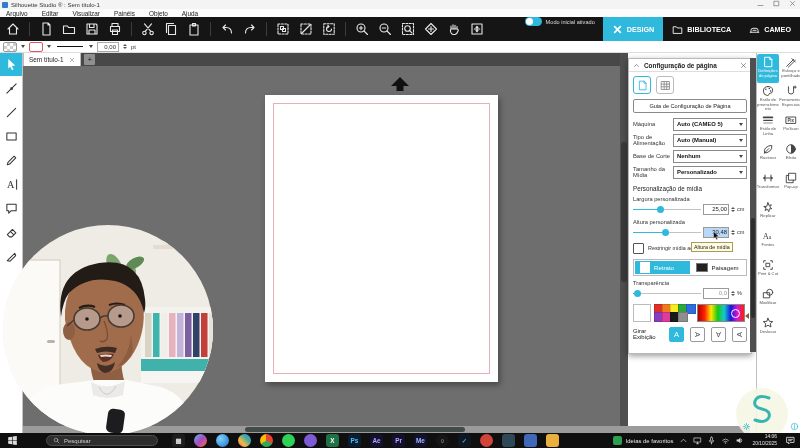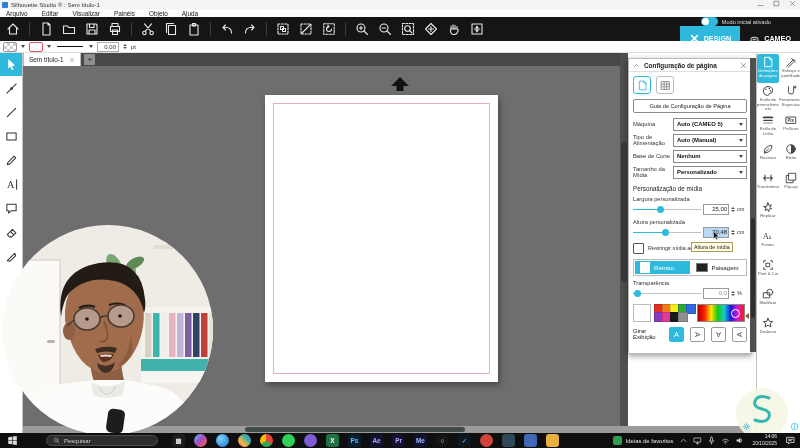--- a/index.html
+++ b/index.html
@@ -18,21 +18,21 @@
   
   #menubar{left:0;top:9px;width:800px;height:8px;background:#fcfcfc;display:flex;
     gap:14px;padding-left:6px;align-items:center;font-size:6.4px;color:#222;z-index:20;}
   #menubar>span{cursor:default;}
   
   #toolbar{left:0;top:17px;width:800px;height:24px;background:#151515;display:flex;
     align-items:center;z-index:20;color:#e8e8e8;}
   #tb-icons{display:flex;align-items:center;gap:9px;padding-left:6px;}
   #tb-icons .tbi{width:14px;height:14px;}
   #tb-icons .sep{border-left:1px solid #3c3c3c;padding-left:9px;}
-  #tb-right{margin-left:auto;display:flex;align-items:center;height:24px;flex-direction:column;}
+  #tb-right{margin-left:auto;display:flex;align-items:flex-start;height:24px;}
   #mode-toggle{display:flex;align-items:center;gap:4px;margin-right:8px;}
   #toggle-pill{width:17px;height:9px;border-radius:5px;background:#2fb9dc;position:relative;}
   #toggle-knob{position:absolute;left:1px;top:1px;width:7px;height:7px;border-radius:50%;background:#fff;}
   #mode-toggle span{font-size:5.6px;color:#ddd;}
   .nav-tab{height:24px;display:flex;align-items:center;gap:4px;padding:0 9px;
     color:#fff;font-size:7.2px;font-weight:bold;}
   .nav-tab .ic{width:11px;height:11px;}
   .nav-tab.active{background:#2fb9dc;}
   
   #formatbar{left:0;top:41px;width:800px;height:11px;background:#fff;border-bottom:1px solid #ddd;
@@ -330,20 +330,28 @@
       </div>
       <div style="display:flex;height:24px;">
 
       <div class="nav-tab active">
             <span class="ic">
               <svg viewBox="0 0 14 14">
                 <path fill="currentColor" stroke="none" d="M2 3.5 L5.5 7 L2 10.5 L3.5 12 L7 8.5 L10.5 12 L12 10.5 L8.5 7 L12 3.5 L10.5 2 L7 5.5 L3.5 2 Z"></path>
               </svg>
             </span>
             <span>DESIGN</span>
+          </div>
+          <div class="nav-tab">
+            <span class="ic">
+              <svg viewBox="0 0 14 14">
+                <path d="M1.5 11.5 V3.5 H5.5 L6.5 5 H12.5 V11.5 Z"></path>
+              </svg>
+            </span>
+            <span>BIBLIOTECA</span>
           </div>
           <div class="nav-tab">
             <span class="ic">
               <svg viewBox="0 0 14 14">
                 <path d="M2.5 10.5 V8 Q2.5 5.5 5 5.5 H9 Q11.5 5.5 11.5 8 V10.5 M1.5 10.5 H12.5 M5 8 H9"></path>
               </svg>
             </span>
             <span>CAMEO</span>
           </div>
         </div>

